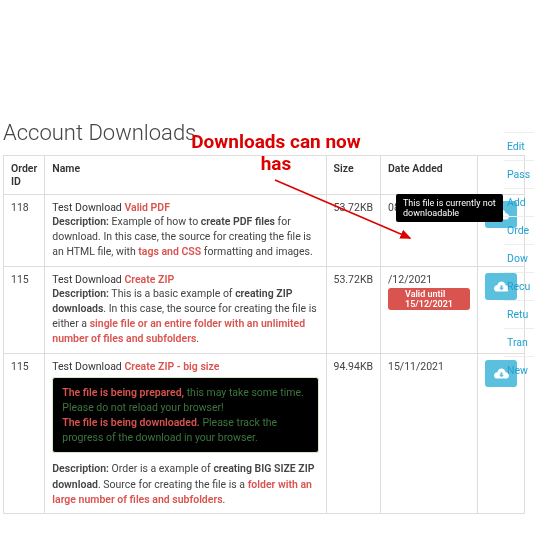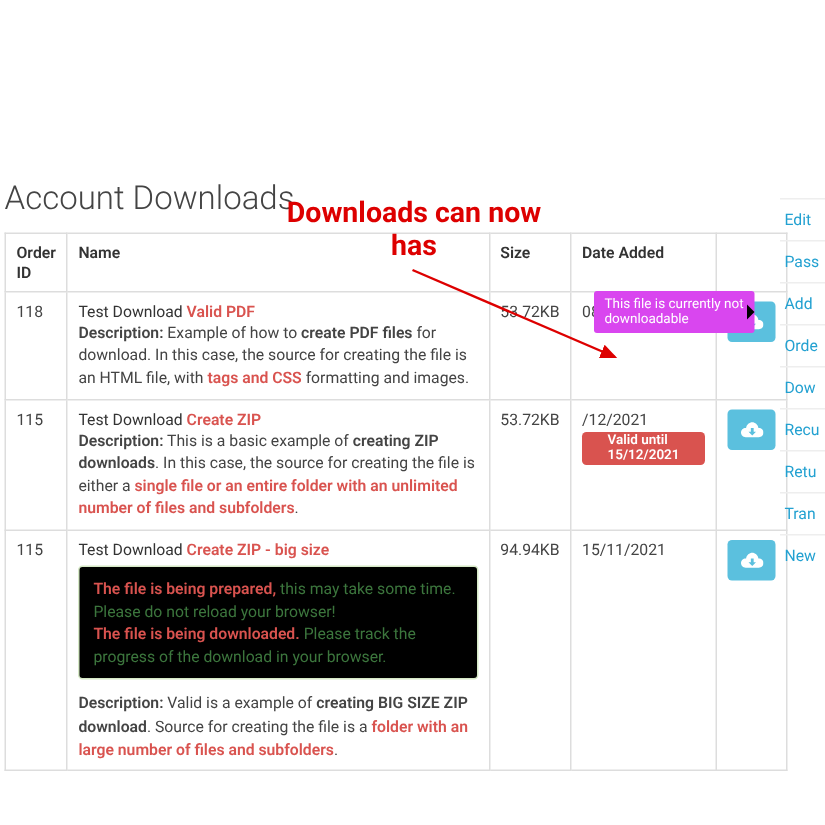--- a/index.html
+++ b/index.html
@@ -73,21 +73,21 @@
     display: inline-flex;
     align-items: center; justify-content: center;
     width: 32px; height: 27px;
     background: #5bc0de;
     border-radius: 3px;
     color: #fff;
   }
   .btn-dl svg { width: 15px; height: 13px; fill: #fff; display:block; }
   .tooltip {
     position: absolute;
-    background: #d946ef;
+    background: #000000;
     color: #fff;
     font-size: 9px;
     padding: 4px 7px;
     border-radius: 2px;
     white-space: nowrap;
     z-index: 50;
   }
   .tooltip::after {
     content: "";
     position: absolute;
@@ -104,21 +104,21 @@
     text-align: center;
     line-height: 1.15;
     z-index: 40;
     left: 176px; top: 131px;
     width: 200px;
     pointer-events: none;
   }
   svg.arrow { position: absolute; left: 250px; top: 175px; z-index: 39; pointer-events:none; }
   .sidemenu {
     position: absolute;
-    right: 0; top: 132px;
+    right: 16px; top: 132px;
     width: 30px;
     font-size: 10.5px;
     color: #23a1d1;
   }
   .sidemenu div {
     border-top: 1px solid #eee;
     padding: 7px 0 7px 3px;
     height: 28px;
     display:flex; align-items:center;
     overflow:hidden;
@@ -191,21 +191,21 @@
         <td class="col-id">115</td>
         <td class="col-name">
           <span class="name-title">
             <span>Test Download </span><span class="kw">Create ZIP - big size</span>
           </span>
           <div class="alert" style="margin-top:4px;">
             <span class="warn">The file is being prepared,</span><span> this may take some time. Please do not reload your browser!</span><br>
             <span class="warn">The file is being downloaded.</span><span> Please track the progress of the download in your browser.</span>
           </div>
           <span class="desc">
-            <b>Description:</b><span> Valid is a example of </span><b>creating BIG SIZE ZIP download</b><span>. Source for creating the file is a </span><span class="kw">folder with an large number of files and subfolders</span><span>.</span>
+            <b>Description:</b><span> Order is a example of </span><b>creating BIG SIZE ZIP download</b><span>. Source for creating the file is a </span><span class="kw">folder with an large number of files and subfolders</span><span>.</span>
           </span>
         </td>
         <td class="col-size">94.94KB</td>
         <td class="col-date">15/11/2021</td>
         <td class="col-btn">
           <span class="btn-dl">
             <svg viewBox="0 0 24 20">
                 <path d="M19 8h-.4C18 4.5 15 2 12 2S6 4.5 5.4 8H5c-2.8 0-5 2.2-5 5s2.2 5 5 5h14c2.8 0 5-2.2 5-5s-2.2-5-5-5zm-7 8l-4-4h2.5V8h3v4H16l-4 4z"></path>
               </svg>
           </span>

